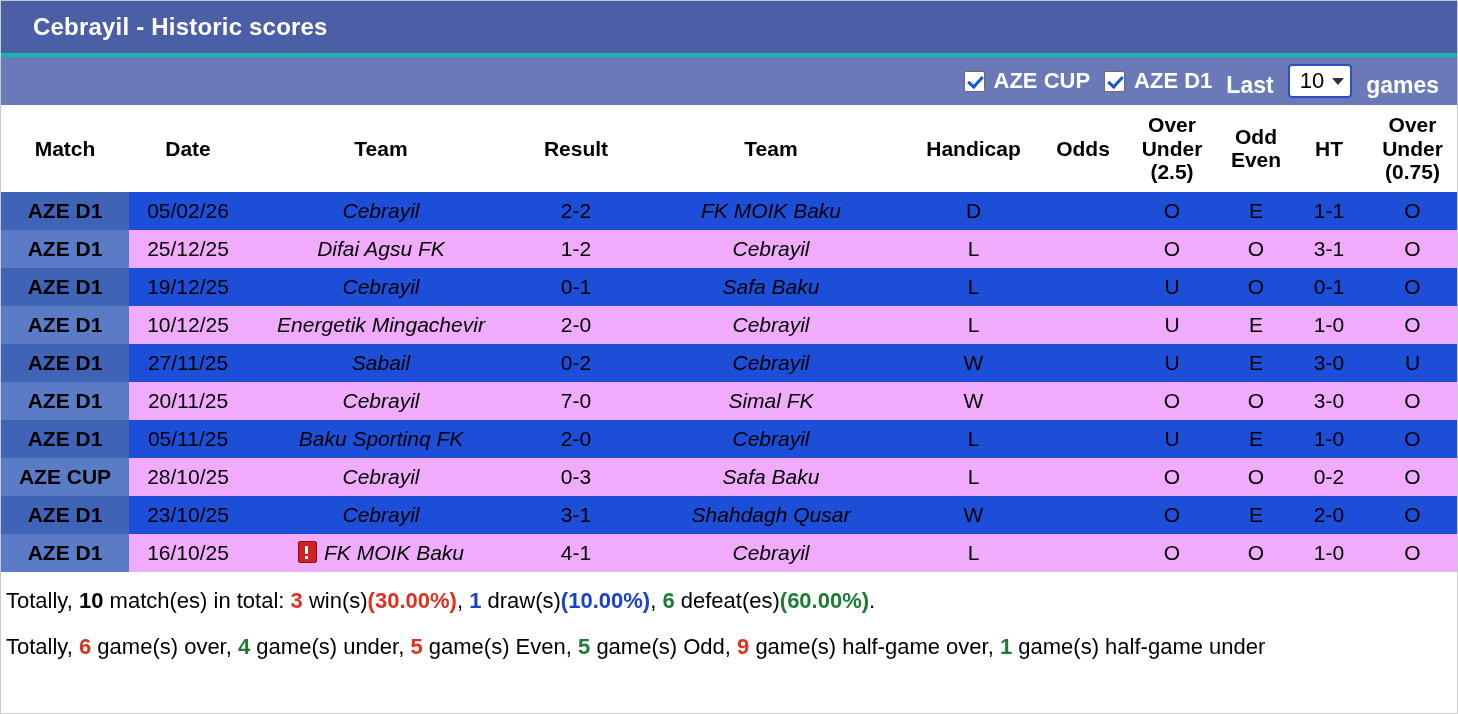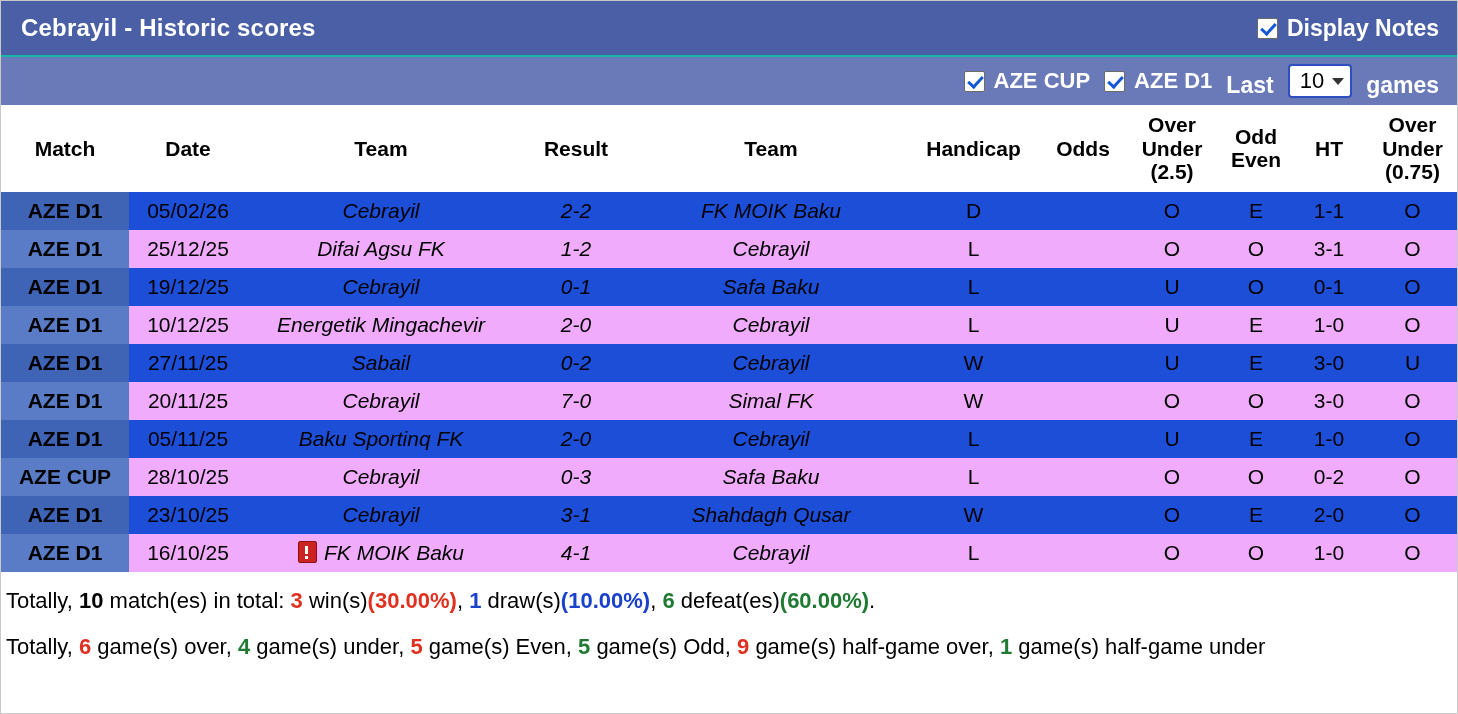--- a/index.html
+++ b/index.html
@@ -18,23 +18,23 @@
     overflow: hidden;
   }
 
   
   .titlebar {
     height: 56px;
     background: #4a5fa5;
     display: flex;
     align-items: center;
     justify-content: space-between;
-    padding: 0 18px 0 20px;
+    padding: 0 18px 0 32px;
     box-sizing: border-box;
-    border-bottom: 2px solid #14b8a6;
+    border-bottom: 4px solid #14b8a6;
   }
   .title-text {
     color: #ffffff;
     font-size: 24px;
     font-weight: bold;
     letter-spacing: 0.2px;
   }
   .notes-group {
     display: flex;
     align-items: center;
@@ -162,21 +162,21 @@
   }
   tr.row-odd td.league { background: #3f63b5; }
   tr.row-even td.league { background: #5a7cc6; }
 
   .c-blue  { color: #1a41cc; }
   .c-green { color: #1f7a33; }
   .c-red   { color: #e03020; }
   .c-black { color: #000000; }
 
   .team-cell { font-size: 22px; font-style: italic; }
-  .result-cell { font-size: 22px; font-style: italic; }
+  .result-cell { font-size: 22px; }
 
   .card-icon {
     display: inline-block;
     width: 17px;
     height: 20px;
     background: #cc2222;
     border: 1px solid #8a1111;
     border-radius: 2px;
     vertical-align: -3px;
     margin-right: 7px;
@@ -214,24 +214,20 @@
   .s-green { color: #1f7a33; font-weight: bold; }
   .s-black { color: #000000; font-weight: bold; }
 </style>
 </head>
 <body>
 
 <div id="app">
 
   <div class="titlebar">
     <div class="title-text">Cebrayil - Historic scores</div>
-    <div class="notes-group">
-      <span class="cbox checked"></span>
-      <span class="notes-label">Display Notes</span>
-    </div>
   </div>
 
   <div class="filterbar">
     <div class="filter-item">
       <span class="cbox checked"></span>
       <span class="filter-label">AZE CUP</span>
     </div>
     <div class="filter-item">
       <span class="cbox checked"></span>
       <span class="filter-label">AZE D1</span>

